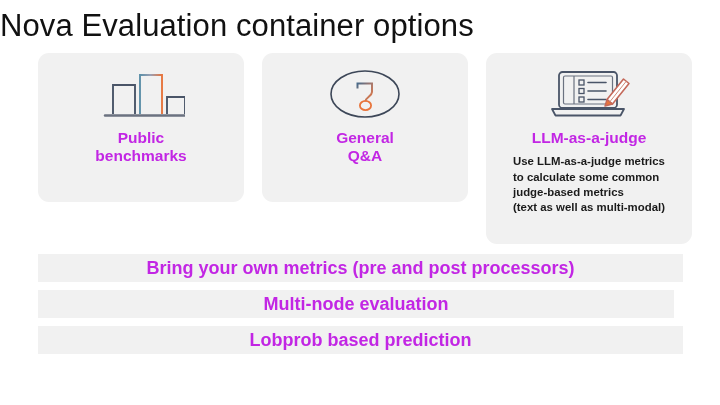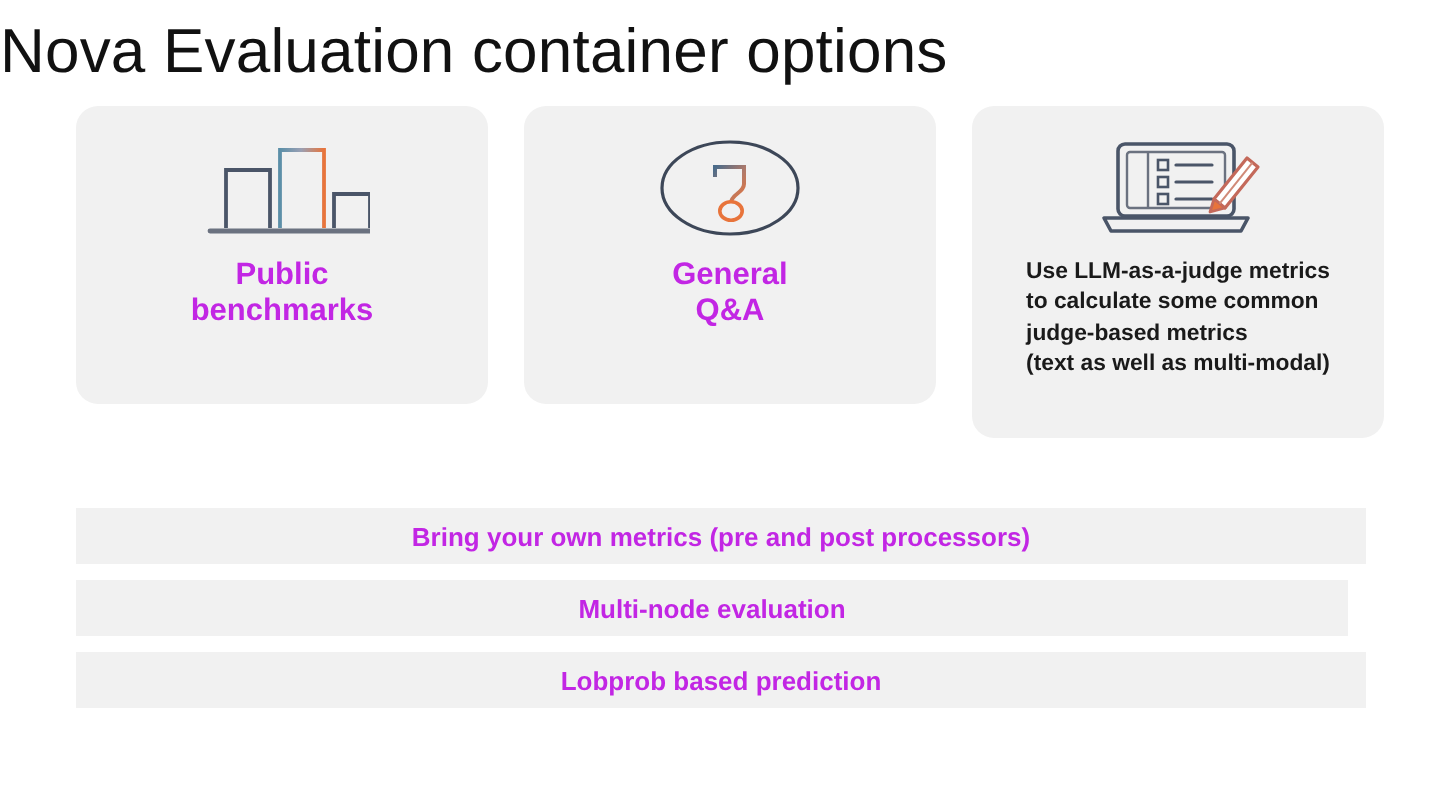--- a/index.html
+++ b/index.html
@@ -94,21 +94,21 @@
     gap: 8px;
   }
 
   .bar {
     height: 28px;
     background: #f1f1f1;
     display: flex;
     align-items: center;
     justify-content: center;
     color: #c226e4;
-    font-size: 13px;
+    font-size: 18px;
     font-weight: bold;
     white-space: nowrap;
   }
   .bar.b3 { width: 636px; }
 </style>
 </head>
 <body>
 
 <div id="slide">
 
@@ -180,20 +180,21 @@
 
           <path d="M6 43 H78 L74.5 49.5 H9.5 Z" fill="none" stroke="#4a5568" stroke-width="1.8" stroke-linejoin="round"></path>
 
           <path d="M61 33.5 L77.5 13 L83 17.5 L66.5 38 Z" fill="#ffffff" stroke="#c4695a" stroke-width="1.6" stroke-linejoin="round"></path>
 
           <path d="M61 33.5 L66.5 38 L59 40 Z" fill="#e8743b" stroke="#c4695a" stroke-width="1.4" stroke-linejoin="round"></path>
 
           <line x1="63.8" y1="35.8" x2="80.2" y2="15.3" stroke="#d08a78" stroke-width="1"></line>
         </svg>
       </div>
+      <div class="card-heading">LLM-as-a-judge</div>
       <div class="card-body">Use LLM-as-a-judge metrics
 to calculate some common
 judge-based metrics
 (text as well as multi-modal)</div>
     </div>
 
   </div>
 
   <div id="bottom-bars">
     <div class="bar b1">

